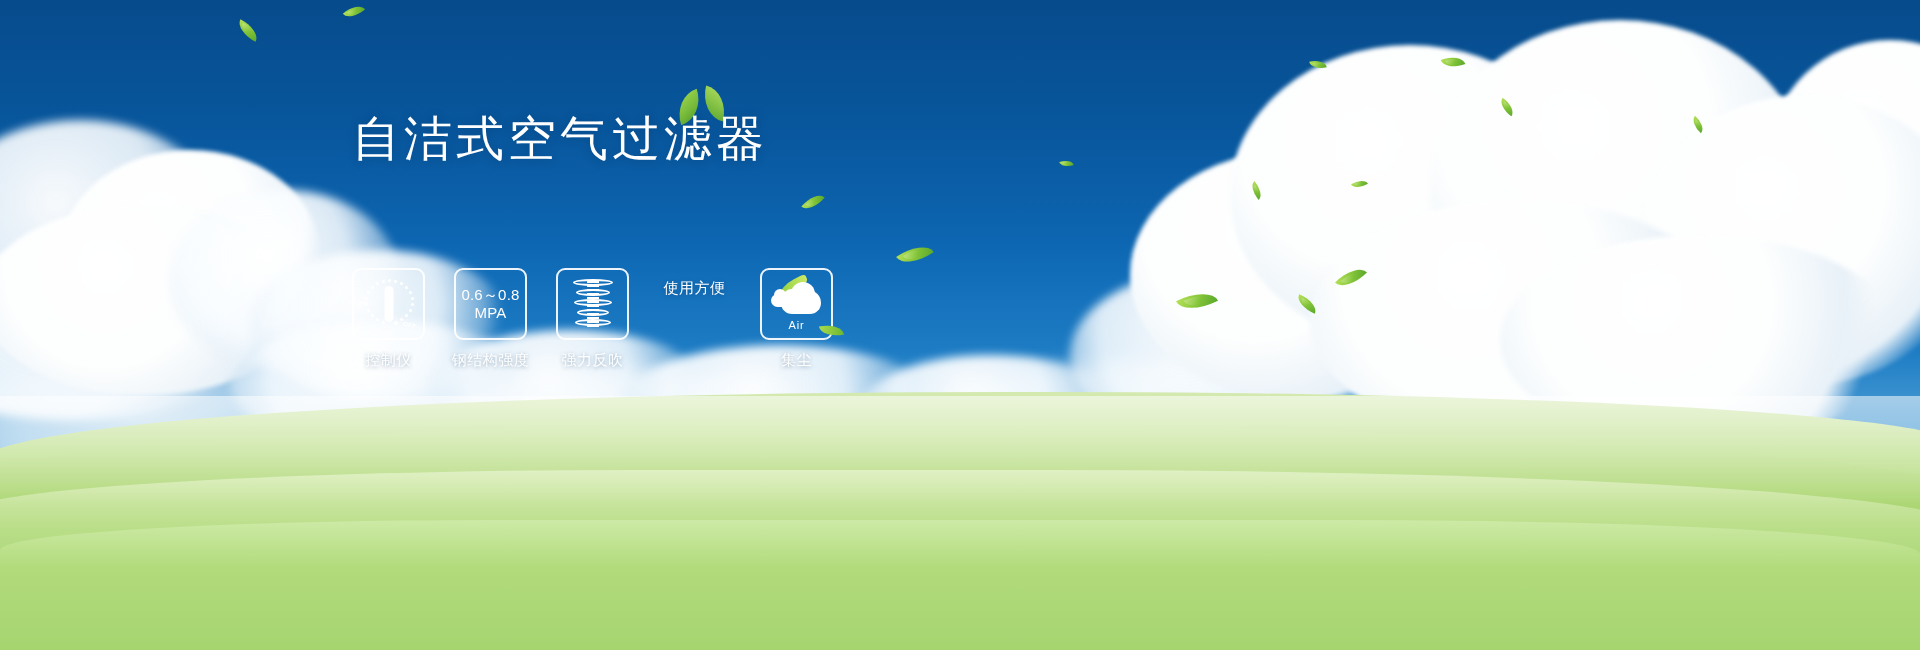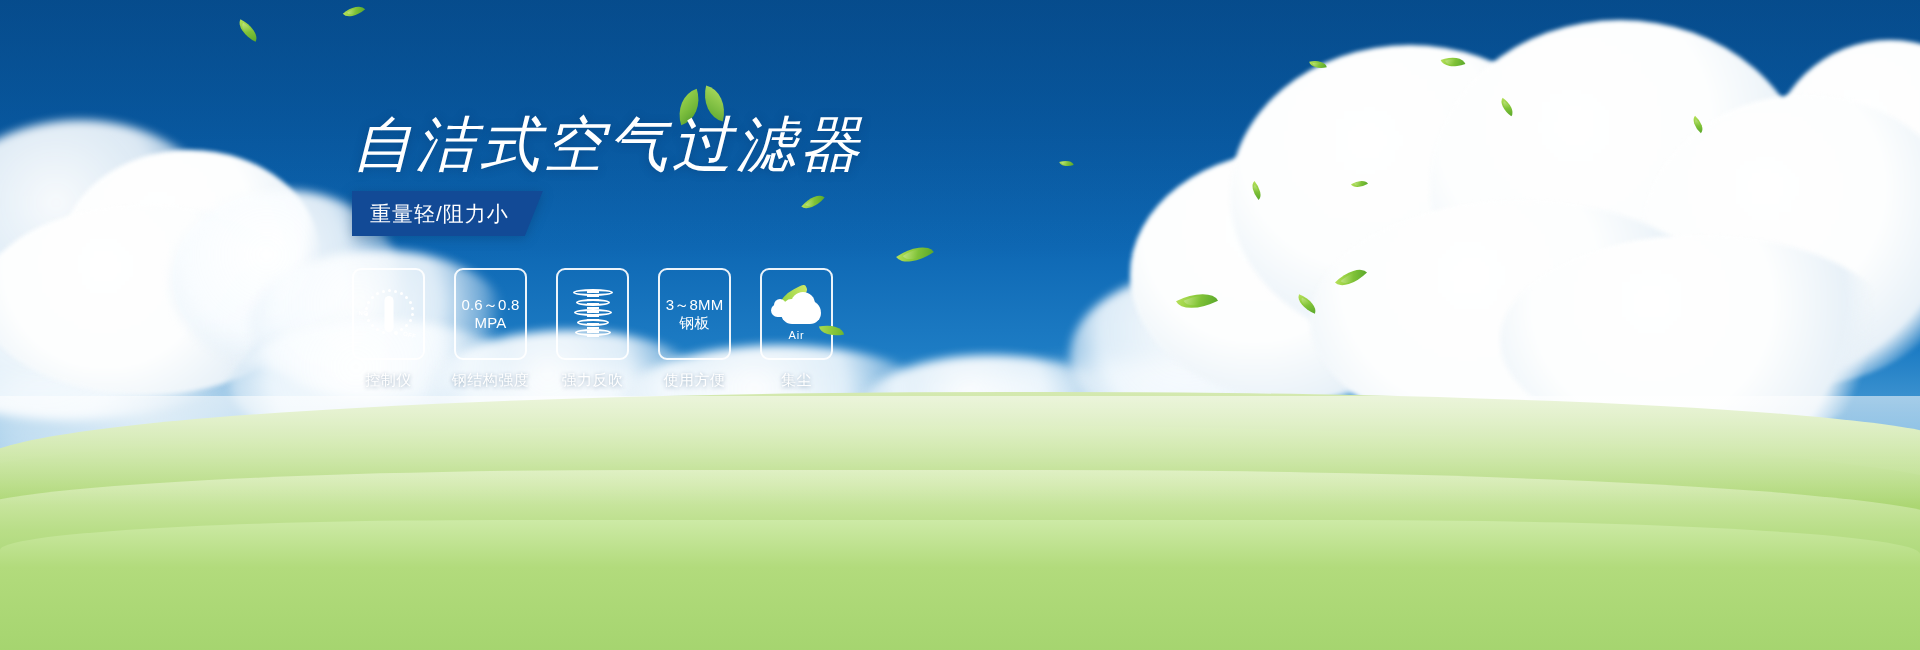--- a/index.html
+++ b/index.html
@@ -129,25 +129,24 @@
     width:66%; height:66%;
     background:linear-gradient(135deg, rgba(255,255,255,.28), rgba(255,255,255,0) 60%);
     border-radius:0 100% 0 100%;
   }
 
   
   .content { position:absolute; left:0; top:0; width:1920px; height:650px; }
 
   .title {
     position:absolute; left:352px; top:115px;
-    font-size:60px; letter-spacing:4px; color:#ffffff;
+    font-size:48px; letter-spacing:4px; color:#ffffff;
     font-weight:300; line-height:1.0;
     text-shadow:0 1px 10px rgba(2,44,88,.35);
     white-space:nowrap;
-    font-style:italic;
   }
   .title-leaves { position:absolute; left:676px; top:88px; width:56px; height:34px; }
   .tl-a {
     position:absolute; left:0; top:4px; width:26px; height:30px;
     background:linear-gradient(150deg,#a9dd55,#4f9f26);
     border-radius:100% 0 100% 0;
     transform:rotate(-18deg);
   }
   .tl-b {
     position:absolute; left:26px; top:0px; width:25px; height:31px;
@@ -180,21 +179,21 @@
     padding-left:30px;
   }
 
   
   .features {
     position:absolute; left:352px; top:268px;
     display:flex; gap:29px;
   }
   .feature { width:73px; display:flex; flex-direction:column; align-items:center; }
   .feature-box {
-    width:73px; height:92px;
+    width:73px; height:72px;
     border:2px solid rgba(255,255,255,.92);
     border-radius:9px;
     display:flex; align-items:center; justify-content:center;
     position:relative;
   }
   .feature-label {
     margin-top:11px; color:#ffffff;
     font-size:15px; letter-spacing:.5px; white-space:nowrap;
     text-shadow:0 1px 4px rgba(2,44,88,.4);
   }
@@ -330,21 +329,20 @@
   <div class="content">
 
     <div class="title-leaves">
       <span class="tl-a"></span>
       <span class="tl-b"></span>
     </div>
 
     <h1 class="title">自洁式空气过滤器</h1>
 
     <div class="badge">
-      <div class="badge-dark">重量轻/阻力小</div>
     </div>
 
     <div class="features">
 
       <div class="feature">
         <div class="feature-box">
           <div class="gauge">
             <span class="needle"></span>
             <span class="dot" style="left:27px;top:1px"></span>
             <span class="dot" style="left:21px;top:2px"></span>
@@ -392,26 +390,20 @@
             <span class="ring" style="top:11px;width:34px"></span>
             <span class="ring" style="top:21px;width:38px"></span>
             <span class="ring" style="top:31px;width:32px"></span>
             <span class="ring" style="top:41px;width:36px"></span>
           </div>
         </div>
         <div class="feature-label">强力反吹</div>
       </div>
 
       <div class="feature">
-        <div class="feature-box">
-          <div class="feature-text">
-            <div>3～8MM</div>
-            <div>钢板</div>
-          </div>
-        </div>
         <div class="feature-label">使用方便</div>
       </div>
 
       <div class="feature">
         <div class="feature-box">
           <div class="aircloud">
             <span class="ac-streak"></span>
             <span class="ac-big"></span>
             <span class="ac-bump"></span>
             <span class="ac-bump2"></span>

